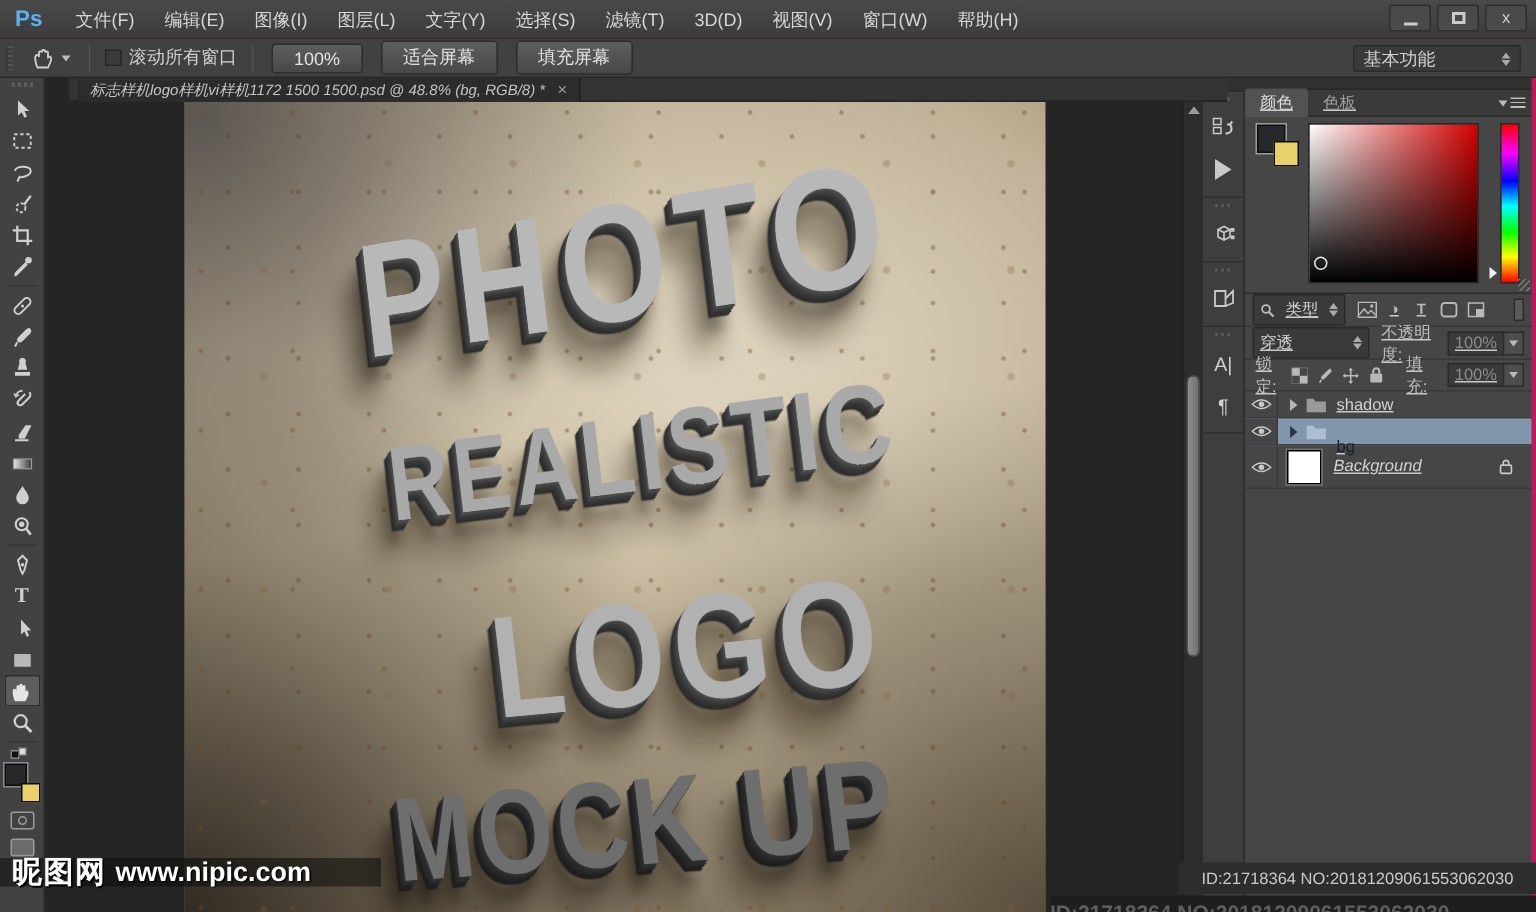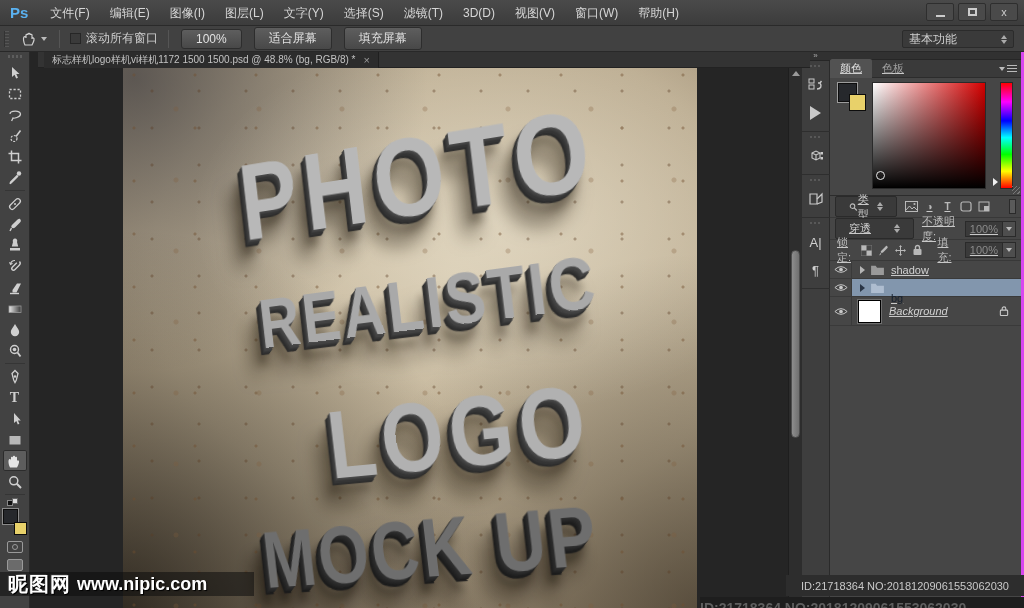--- a/index.html
+++ b/index.html
@@ -1,18 +1,18 @@
 <!DOCTYPE html>
 <html><head>
 <meta charset="utf-8">
 <style>
   * { margin:0; padding:0; box-sizing:border-box; }
   html,body { width:1024px; height:608px; overflow:hidden; background:#252525;
     font-family:"Liberation Sans", sans-serif; }
-  .app { position:relative; width:1024px; height:608px; background:#d946ef; }
+  .app { position:relative; width:1024px; height:608px; background:#be185d; }
 
   
   .menubar { position:absolute; left:0; top:0; width:1024px; height:26px;
     background:linear-gradient(#4a4a4a,#3c3c3c); border-bottom:1px solid #2a2a2a;
     display:flex; align-items:center; color:#d6d6d6; font-size:12px; }
   .ps-logo { color:#5ab1f0; font-weight:bold; font-size:15px; padding:0 12px 0 10px; }
   .menu-item { padding:0 10px; height:26px; line-height:26px; cursor:default; }
   .win-controls { position:absolute; right:6px; top:3px; display:flex; gap:4px; }
   .win-btn { width:28px; height:18px; background:#4a4a4a; border:1px solid #2e2e2e;
     border-radius:2px; display:flex; align-items:center; justify-content:center; color:#ccc; font-size:11px; }
@@ -57,21 +57,21 @@
   .mini-swap { width:16px; height:8px; position:relative; margin-top:1px; }
   .mini-swap .a { position:absolute; left:0; top:2px; width:6px; height:6px; background:#111; border:1px solid #888; }
   .mini-swap .b { position:absolute; left:5px; top:0; width:6px; height:6px; background:#ddd; border:1px solid #666; }
   .qmask { width:16px; height:12px; border:1px solid #9a9a9a; border-radius:2px; margin-top:6px;
     display:flex; align-items:center; justify-content:center; }
   .qmask i { width:6px; height:6px; border-radius:50%; border:1px solid #9a9a9a; }
   .scrmode { width:16px; height:12px; border:1px solid #9a9a9a; border-radius:2px; margin-top:6px; background:#6b6b6b; }
 
   
   .docarea { position:relative; width:772px; height:556px; background:#252525; }
-  .tabbar { position:absolute; left:8px; top:0; width:772px; height:16px; background:#333333; border-bottom:1px solid #222; }
+  .tabbar { position:absolute; left:16px; top:0; width:772px; height:16px; background:#333333; border-bottom:1px solid #222;font-style:italic; }
   .doctab { position:absolute; left:6px; top:0; height:16px; background:#2c2c2c; border-right:1px solid #1f1f1f;
     display:flex; align-items:center; gap:8px; padding:0 8px; color:#c3c3c3; font-size:10px; }
   .doctab .close { color:#9a9a9a; font-size:11px; }
   .pasteboard { position:absolute; left:0; top:16px; width:772px; height:540px; background:#252525; overflow:hidden; }
 
   
   .canvas { position:absolute; left:93px; top:0; width:574px; height:540px; overflow:hidden;
     background:
       radial-gradient(ellipse 90% 60% at 66% 28%, rgba(255,250,235,.35), rgba(255,250,235,0) 60%),
       radial-gradient(circle at 0% 100%, rgba(10,8,5,.7), rgba(10,8,5,0) 48%),
@@ -146,21 +146,21 @@
   .cp-mark { position:absolute; right:23px; top:100px; width:0; height:0;
     border-top:4px solid transparent; border-bottom:4px solid transparent; border-left:5px solid #f0f0f0; }
   .cp-resize { position:absolute; right:1px; bottom:1px; width:8px; height:8px;
     background:repeating-linear-gradient(135deg,#777 0 1px, transparent 1px 3px); }
 
   
   .layerspanel { position:relative; }
   .lp-row { display:flex; align-items:center; border-bottom:1px solid #383838; padding:0 5px; }
   .lp-filter { height:22px; gap:4px; }
   .fld { background:#3a3a3a; border:1px solid #2a2a2a; border-radius:2px; display:flex; align-items:center;
-    justify-content:space-between; padding:1px 13px; height:21px; color:#cfcfcf; }
+    justify-content:space-between; padding:1px 4px; height:21px; color:#cfcfcf; }
   .f-type { width:62px; }
   .filter-icons { display:flex; gap:5px; margin-left:4px; align-items:center; }
   .fic { width:13px; height:13px; display:flex; align-items:center; justify-content:center; color:#b9b9b9; font-size:10px; font-weight:bold; }
   .lp-blend { height:22px; }
   .blendbox { width:88px; }
   .lbl { color:#bdbdbd; margin-left:8px; }
   .valbox { display:flex; align-items:center; margin-left:3px; }
   .valfld { background:#3a3a3a; border:1px solid #2a2a2a; height:16px; padding:0 4px; color:#8b8b8b; display:flex; align-items:center; }
   .valbtn { width:13px; height:16px; background:#4e4e4e; border:1px solid #2a2a2a; border-left:none;
     display:flex; align-items:center; justify-content:center; }
@@ -174,21 +174,21 @@
   .foldersvg { margin-right:6px; }
   .lname { font-size:11px; color:#d2d2d2; }
   .lrow.selected { background:#8296ad; }
   .lrow.selected .lname { color:#16202e;margin-top:20px; }
   .lrow.bgrow { height:29px; }
   .bgthumb { width:23px; height:23px; background:#fff; border:1px solid #000; outline:1px solid #6e6e6e; margin:0 8px 0 6px; }
   .lname.italic { font-style:italic; }
   .locksvg { position:absolute; right:12px; }
 
   
-  .watermark { position:absolute; left:0; top:572px; width:254px; height:24px;
+  .watermark { position:absolute; left:0; top:572px; width:254px; height:19px;
     background:rgba(12,12,12,.55); display:flex; align-items:center; color:#fff; z-index:30; }
   .wm-logo { font-size:20px; font-weight:bold; margin:0 6px 0 8px; letter-spacing:1px;
     text-shadow:1px 1px 0 #000, -1px -1px 0 #333; }
   .wm-site { font-size:18px; font-weight:bold; text-shadow:1px 1px 1px #000; }
   .idbar { position:absolute; left:786px; top:575px; width:238px; height:21px; background:#2d2d2d;
     display:flex; align-items:center; justify-content:center; color:#c9c9c9; font-size:11px; z-index:30; }
   .cutstrip { position:absolute; left:700px; top:597px; width:324px; height:11px; background:#1e1e1e;
     overflow:hidden; z-index:31; }
   .cutstrip span { display:block; margin-top:3px; color:#5f5f5f; font-weight:bold; font-size:14px; white-space:nowrap; }
 </style>

